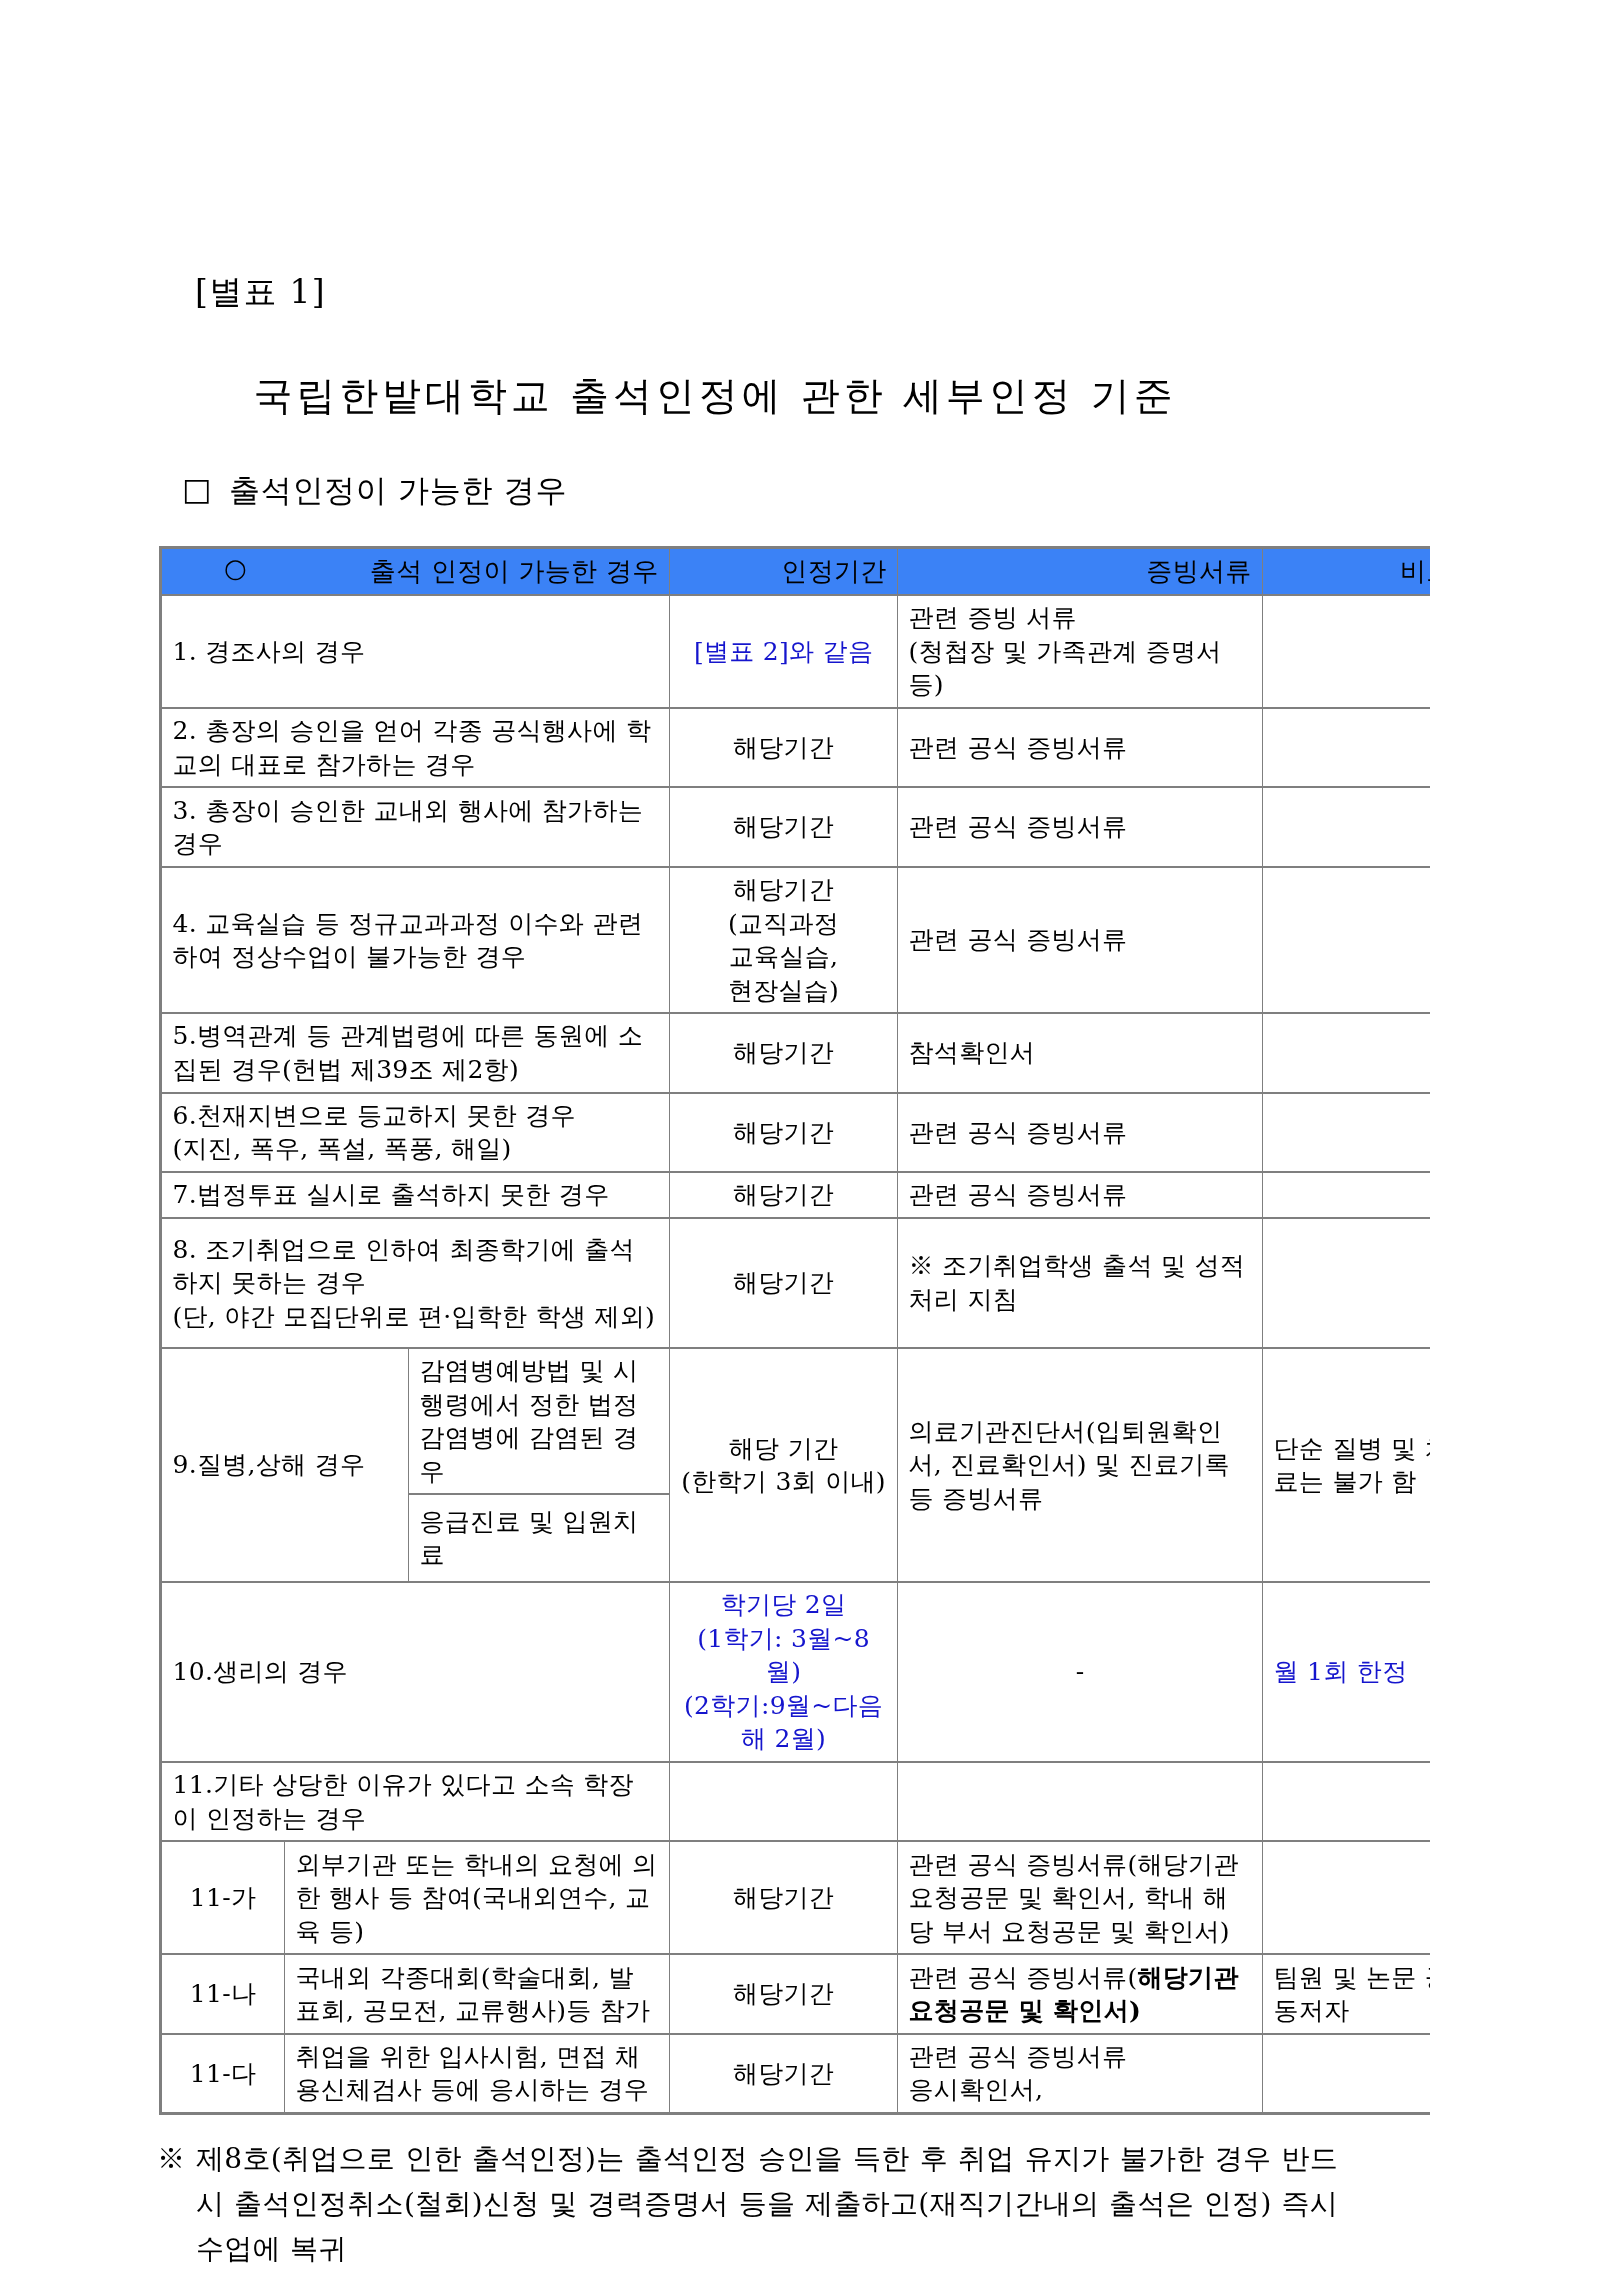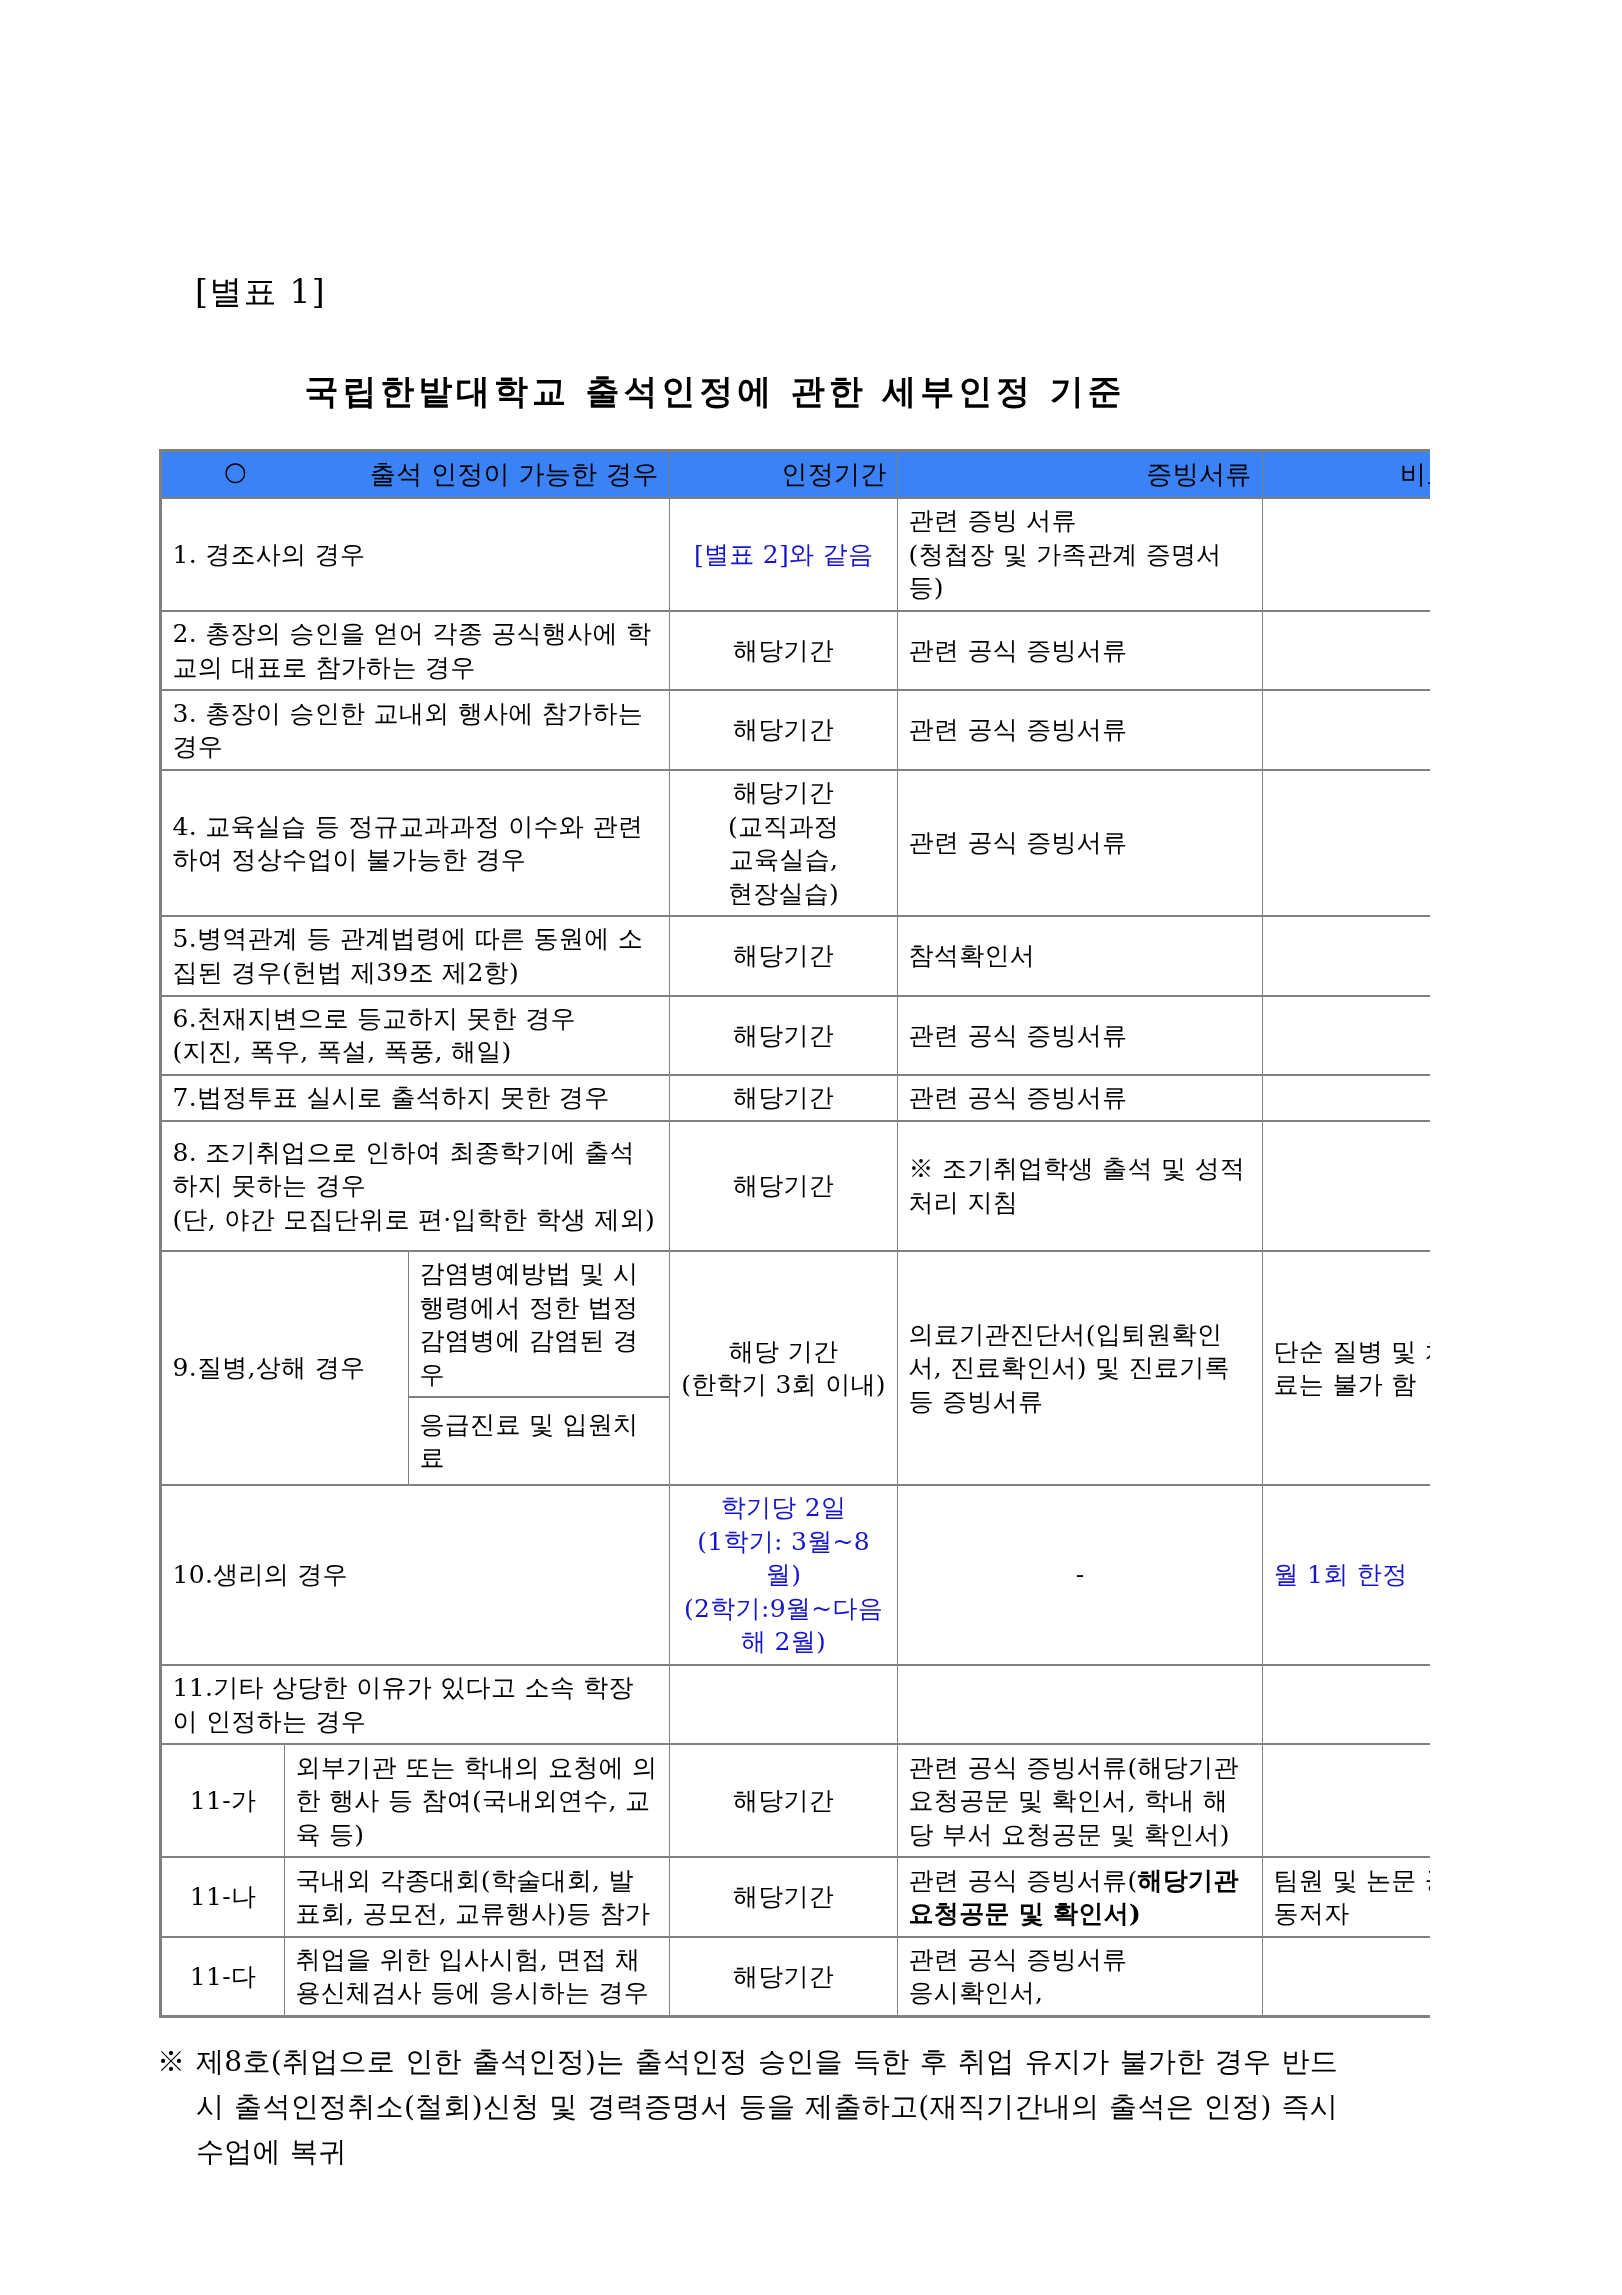--- a/index.html
+++ b/index.html
@@ -10,21 +10,21 @@
     color: #000000;
     font-family: "DejaVu Serif", "Liberation Serif", serif;
   }
   .page { position: relative; width: 1430px; height: 2295px; overflow: hidden; }
 
   .annex { margin: 270px 0 0 195px; font-size: 33px; letter-spacing: 1.3px; }
 
   .title {
     margin: 54px 0 0 0;
     text-align: center;
-    font-size: 34px; font-weight: bold; letter-spacing: 3.9px;
+    font-size: 39px; font-weight: normal; letter-spacing: 3.9px;
   }
 
   .sec-heading { margin: 47px 0 0 182px; font-size: 31px; letter-spacing: 0.7px; }
   .sec-heading .sq { display: inline-block; margin-right: 17px; transform: translateY(-1.3px); }
 
   .intro {
     position: relative;
     margin: 34px 98px 0 224px;
     padding-left: 43px;
     font-size: 28px; line-height: 1.62; letter-spacing: 0.3px;
@@ -85,20 +85,23 @@
 </style>
 </head>
 <body>
 
 <div class="page">
 
   <div class="annex">[별표 1]</div>
 
   <div class="title">국립한밭대학교 출석인정에 관한 세부인정 기준</div>
 
+  <div class="sec-heading">
+    <span class="sq">□</span><span>출석인정이 가능한 경우</span>
+  </div>
 
   <div class="intro">
     <span class="circle">○</span>
   </div>
 
   <table class="doc-table">
     <colgroup>
       <col style="width:124px">
         <col style="width:124px">
         <col style="width:261px">

